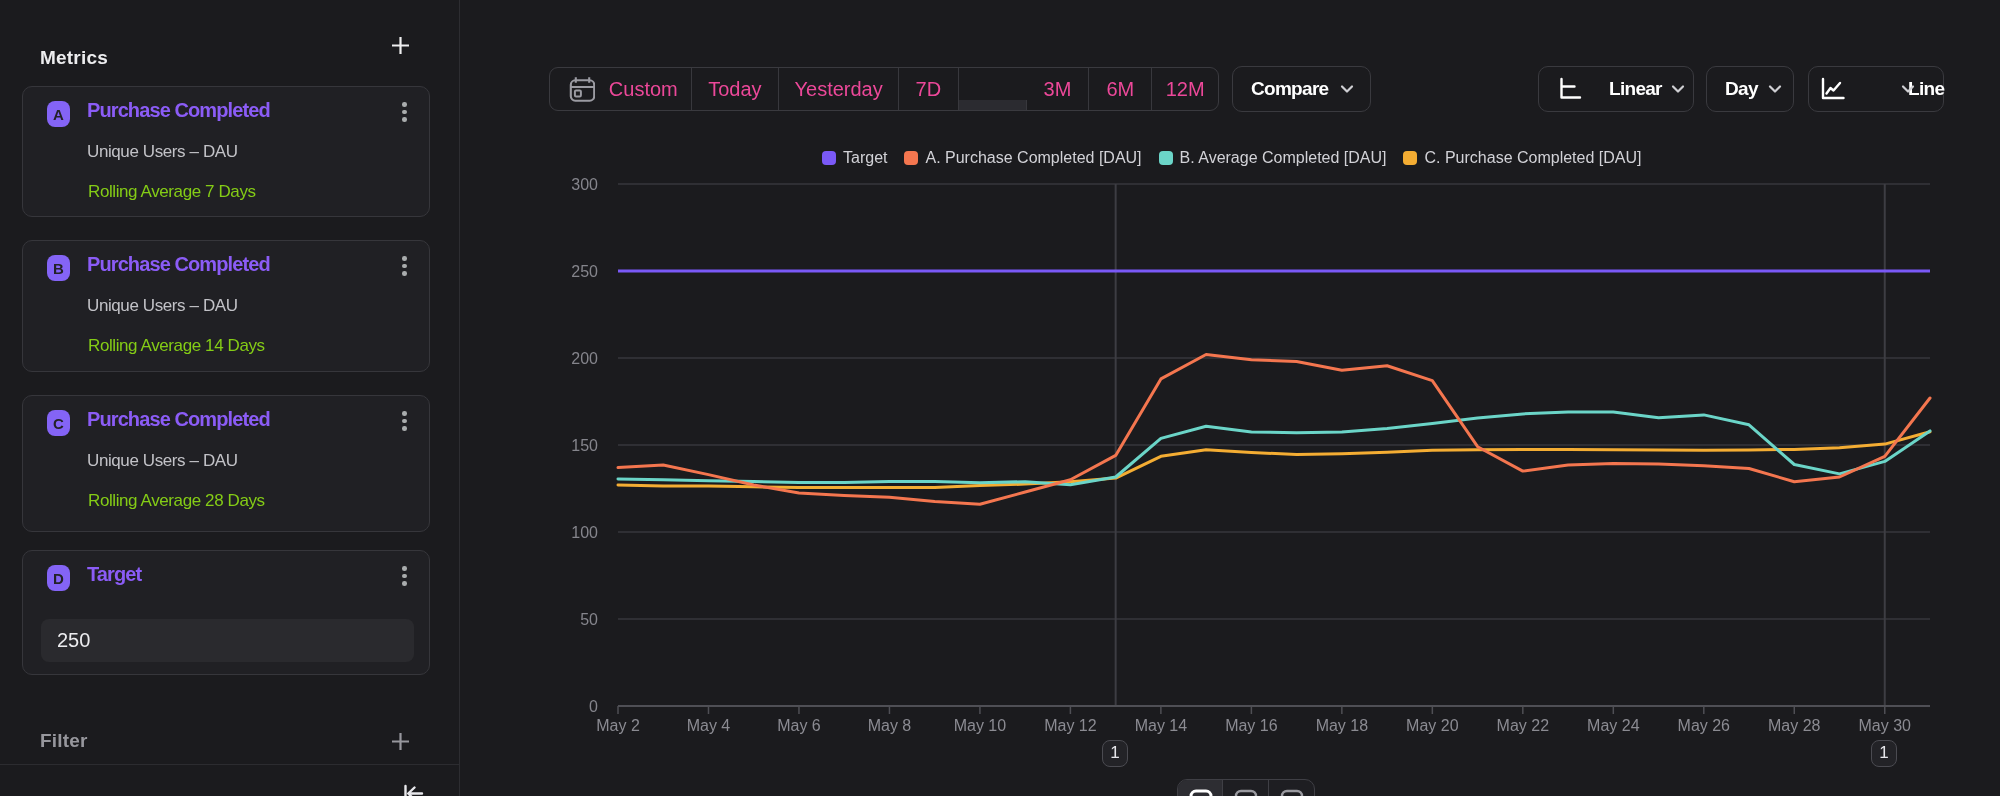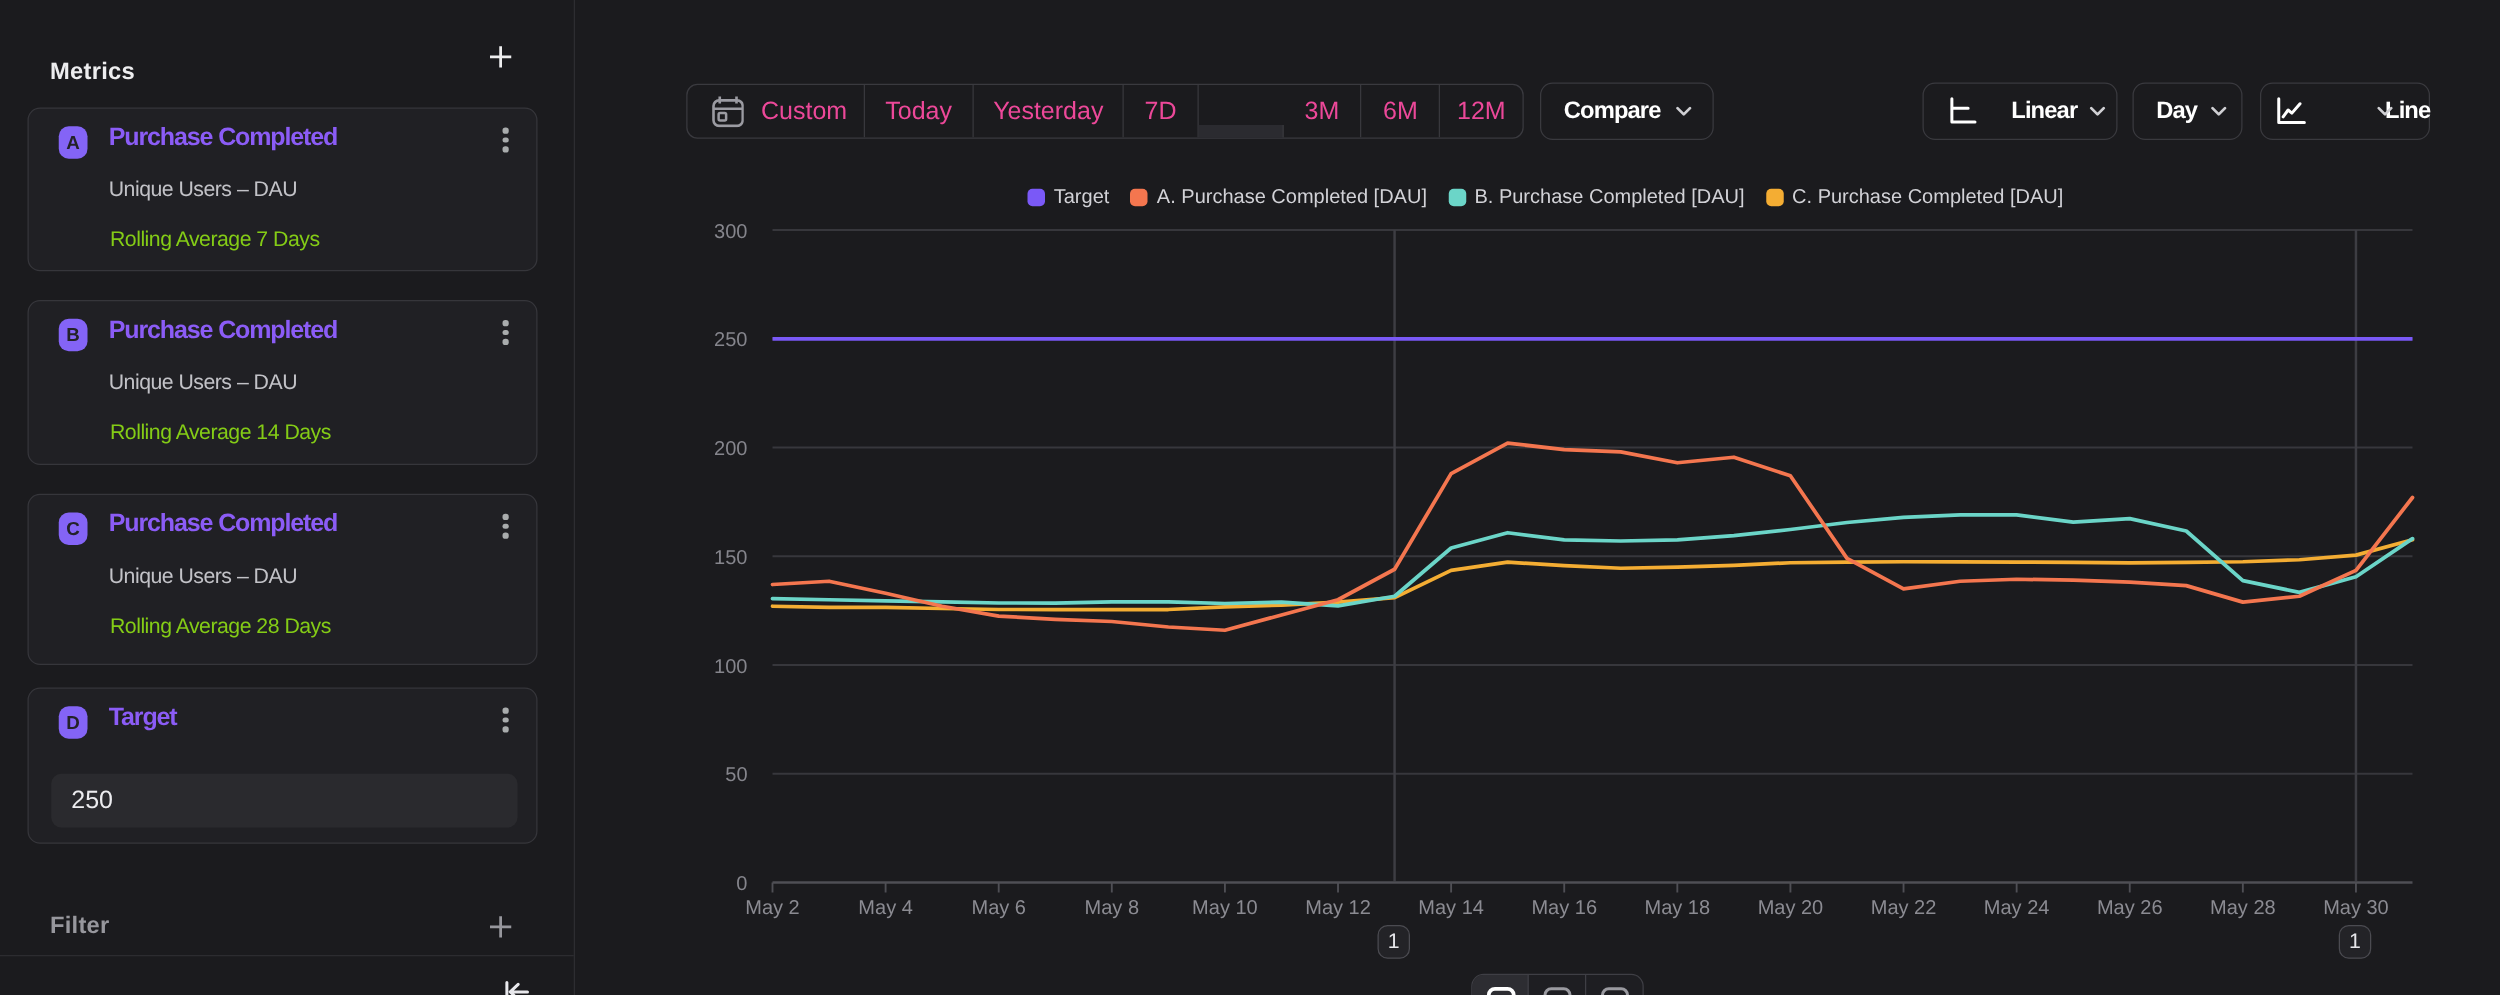--- a/index.html
+++ b/index.html
@@ -168,21 +168,21 @@
       <path d="M2 2.5 L7 7.5 L12 2.5" stroke="#cfcfd3" stroke-width="2.2" fill="none" stroke-linecap="round" stroke-linejoin="round"></path>
     </svg>
 </div>
 
 <div id="legend">
   <div class="sw" style="background:#7a59f7;"></div>
     <div class="lt">Target</div>
   <div class="sw" style="background:#f4764f;"></div>
     <div class="lt">A. Purchase Completed [DAU]</div>
   <div class="sw" style="background:#6bd5c8;"></div>
-    <div class="lt">B. Purchase Completed [DAU]</div>
+    <div class="lt">B. Average Completed [DAU]</div>
   <div class="sw" style="background:#f4ad33;"></div>
     <div class="lt">C. Purchase Completed [DAU]</div>
 </div>
 
 <svg id="chart" class="abs" style="left:0; top:0;" width="2000" height="796" viewBox="0 0 2000 796">
     <line x1="618" y1="184" x2="1930" y2="184" stroke="#37373c" stroke-width="1.5"></line>
     <text x="598" y="190" fill="#85858c" font-size="16" text-anchor="end" font-family="&quot;Liberation Sans&quot;, sans-serif">300</text>
     <line x1="618" y1="271" x2="1930" y2="271" stroke="#37373c" stroke-width="1.5"></line>
     <text x="598" y="277" fill="#85858c" font-size="16" text-anchor="end" font-family="&quot;Liberation Sans&quot;, sans-serif">250</text>
     <line x1="618" y1="358" x2="1930" y2="358" stroke="#37373c" stroke-width="1.5"></line>

